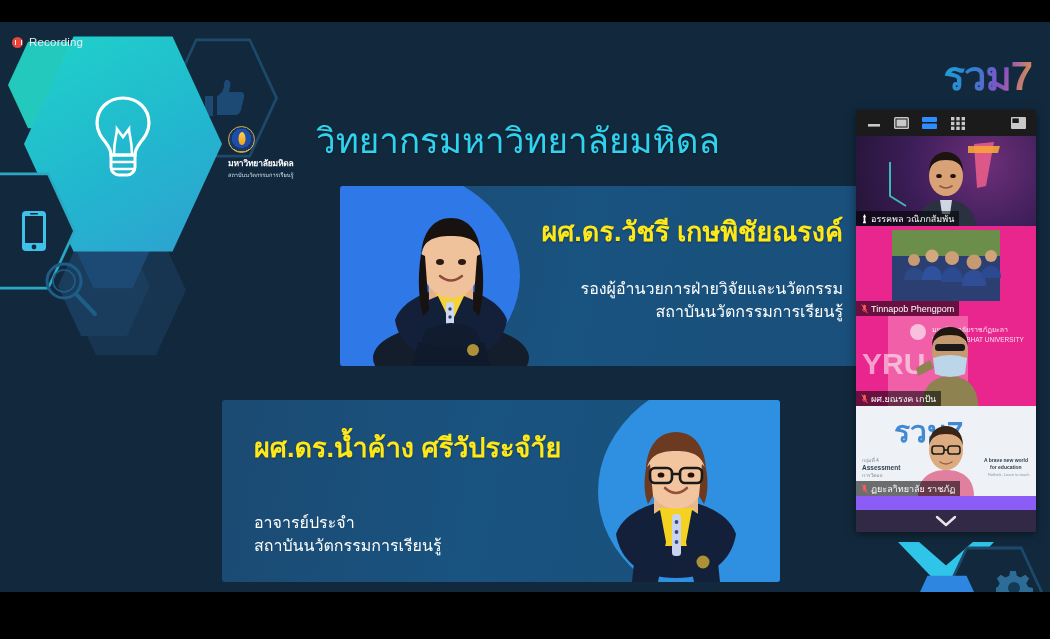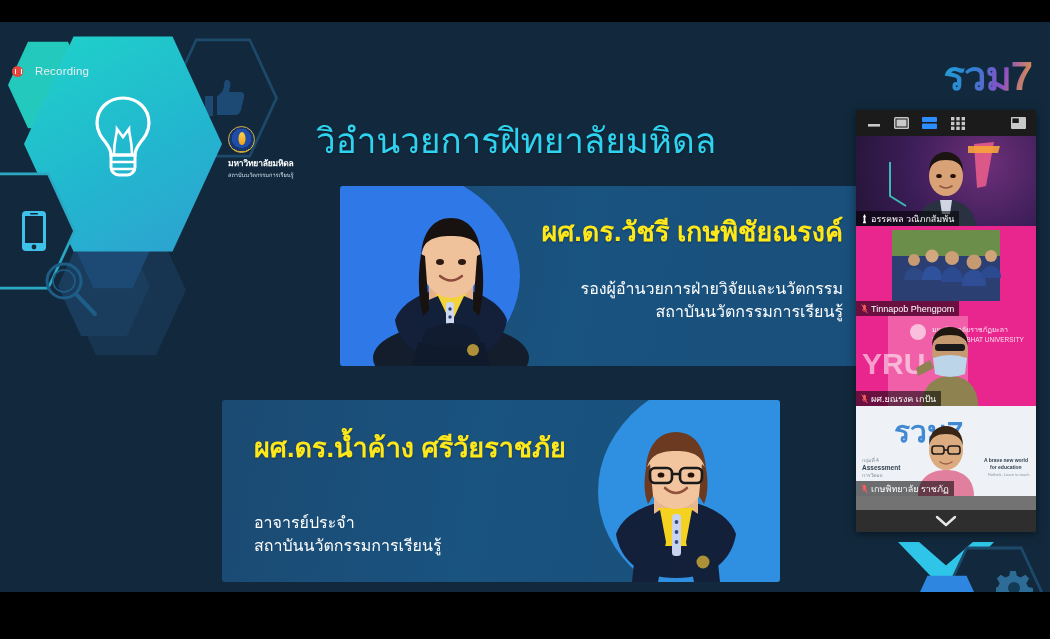--- a/index.html
+++ b/index.html
@@ -78,21 +78,21 @@
   #hex-br-outline .hex-ring{ background:#1d4a6b; }
   #hex-br-arrow{ position:absolute; left:898px; top:520px; width:96px; height:38px;
      background:#2ec5e8; clip-path:polygon(0 0, 22% 0, 50% 62%, 78% 0, 100% 0, 62% 100%, 38% 100%); }
   #hex-br-solid{ left:908px; top:552px; width:78px; height:88px; }
   #hex-br-solid .hex-shape{ background:#2f86e0; }
   #gear-icon-wrap{ position:absolute; left:996px; top:548px; width:40px; height:40px; }
 
   
   #recording{
     position:absolute; left:12px; top:36px; display:flex; align-items:center;
-    gap:12px; z-index:30;margin-top:29px;
+    gap:6px; z-index:30;
   }
   #rec-dot{
     width:11px; height:11px; border-radius:50%;
     background:#e8453c; position:relative;
   }
   #rec-dot::after{
     content:""; position:absolute; left:3px; top:3px; width:5px; height:5px;
     border-left:1.5px solid #fff; border-right:1.5px solid #fff;
   }
   #rec-label{ color:#e7eef3; font-size:11.5px; letter-spacing:.2px; }
@@ -143,21 +143,21 @@
   #card2-text .sp-role-block{ margin-top:42px; }
 
   
   .person{ position:absolute; bottom:0; }
   #p1{ left:26px; width:170px; height:156px; }
   #p2{ right:16px; width:176px; height:160px; }
 
   
   #video-panel{
     position:absolute; left:856px; top:110px; width:180px; height:422px;
-    background:#737373; z-index:40; border-radius:2px;
+    background:#8b5cf6; z-index:40; border-radius:2px;
     box-shadow:0 2px 10px rgba(0,0,0,.5);
     display:flex; flex-direction:column;
   }
   #vp-toolbar{
     height:26px; display:flex; align-items:center; gap:13px;
     padding:0 10px; background:#1b1b1b; flex:0 0 26px;
   }
   .vp-tool{ width:15px; height:13px; display:flex; align-items:center; justify-content:center; cursor:pointer; }
   .vp-spacer{ flex:1; }
   #vp-strip{ flex:1; position:relative; overflow:hidden; }
@@ -279,21 +279,21 @@
         <circle cx="18" cy="18" r="6" fill="#143b55"></circle>
       </svg>
     </div>
 
     <div id="mu-logo">
       <div id="mu-seal"></div>
       <div id="mu-name">มหาวิทยาลัยมหิดล</div>
       <div id="mu-sub">สถาบันนวัตกรรมการเรียนรู้</div>
     </div>
 
-    <div id="slide-title">วิอำนวยการฝิทยาลัยมหิดล</div>
+    <div id="slide-title">วิทยากรมหาวิทยาลัยมหิดล</div>
 
     <div class="speaker-card" id="card-1">
       <div class="card-arc" id="card1-arc"></div>
       <svg class="person" id="p1" viewBox="0 0 170 156">
         <ellipse cx="85" cy="148" rx="78" ry="34" fill="#131d2c"></ellipse>
         <path d="M85 150c-34 0-52-16-56-40 6-16 22-24 34-28h44c12 4 28 12 34 28-4 24-22 40-56 40z" fill="#14203a"></path>
         <path d="M63 74h44v22c0 10-9 16-22 16s-22-6-22-16z" fill="#e6b189"></path>
         <path d="M70 84h30l-4 32h-22z" fill="#f3d33a"></path>
         <path d="M72 86l14 30-12 36-20-22 4-38z" fill="#12203a"></path>
         <path d="M98 86l-14 30 12 36 20-22-4-38z" fill="#12203a"></path>
@@ -341,21 +341,21 @@
           <rect x="62" y="46" width="22" height="15" rx="5"></rect>
           <rect x="92" y="46" width="22" height="15" rx="5"></rect>
           <line x1="84" y1="52" x2="92" y2="52"></line>
         </g>
         <ellipse cx="73" cy="53" rx="3.4" ry="2.6" fill="#241208"></ellipse>
         <ellipse cx="103" cy="53" rx="3.4" ry="2.6" fill="#241208"></ellipse>
         <path d="M77 66q11 10 22 0" stroke="#93503c" stroke-width="2.6" fill="none" stroke-linecap="round"></path>
         <circle cx="115" cy="140" r="6.5" fill="#c9a63a" opacity=".85"></circle>
       </svg>
       <div class="card-text" id="card2-text">
-        <div class="sp-name">ผศ.ดร.น้ำค้าง ศรีวัยราชภัย</div>
+        <div class="sp-name">ผศ.ดร.น้ำค้าง ศรีวัประจำัย</div>
         <div class="sp-role-block">
           <div class="sp-role">อาจารย์ประจำ</div>
           <div class="sp-role">สถาบันนวัตกรรมการเรียนรู้</div>
         </div>
       </div>
     </div>
 
     <div id="rwm-logo">รวม7</div>
 
   </div>
@@ -507,21 +507,21 @@
             <line x1="88" y1="44" x2="92" y2="44"></line>
           </g>
           <path d="M84 56q6 4 12 0" stroke="#9c5e47" stroke-width="1.5" fill="none" stroke-linecap="round"></path>
         </svg>
         <div class="tile-name">
           <svg class="mic" viewBox="0 0 8 12">
             <path d="M4 1a1.6 1.6 0 0 1 1.6 1.6v3.2a1.6 1.6 0 0 1-3.2 0V2.6A1.6 1.6 0 0 1 4 1z" fill="#ff5c5c"></path>
             <path d="M1.6 6.2a2.4 2.4 0 0 0 4.8 0" stroke="#ff5c5c" stroke-width=".9" fill="none"></path>
             <line x1="0.6" y1="0.6" x2="7.4" y2="11" stroke="#ff5c5c" stroke-width="1.1"></line>
           </svg>
-          <span>เกษพิทยาลัย ราชภัฏ</span>
+          <span>ฏยะลาิทยาลัย ราชภัฏ</span>
         </div>
       </div>
 
       <div id="vp-scroll-down">
         <svg width="22" height="12" viewBox="0 0 22 12">
           <path d="M2 2l9 8 9-8" stroke="#e6e6e6" stroke-width="2.4" fill="none" stroke-linecap="round" stroke-linejoin="round"></path>
         </svg>
       </div>
 
     </div>

